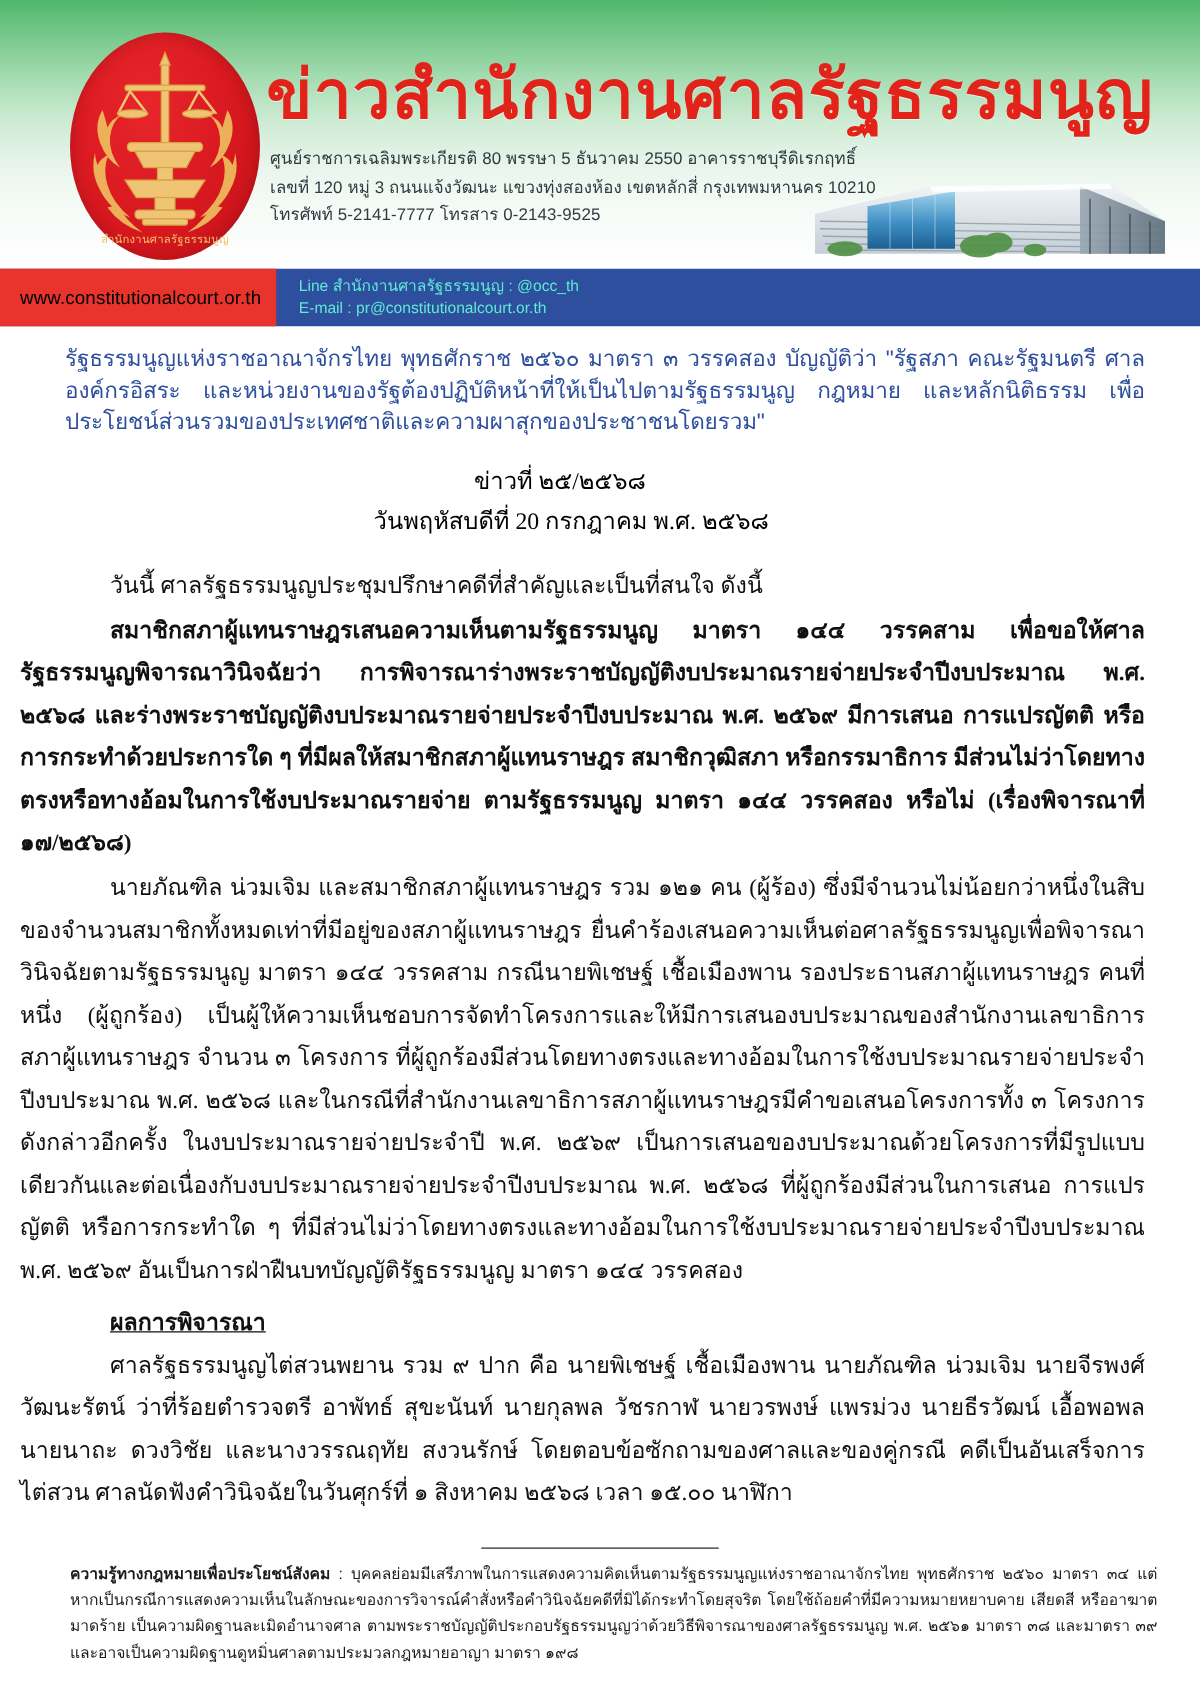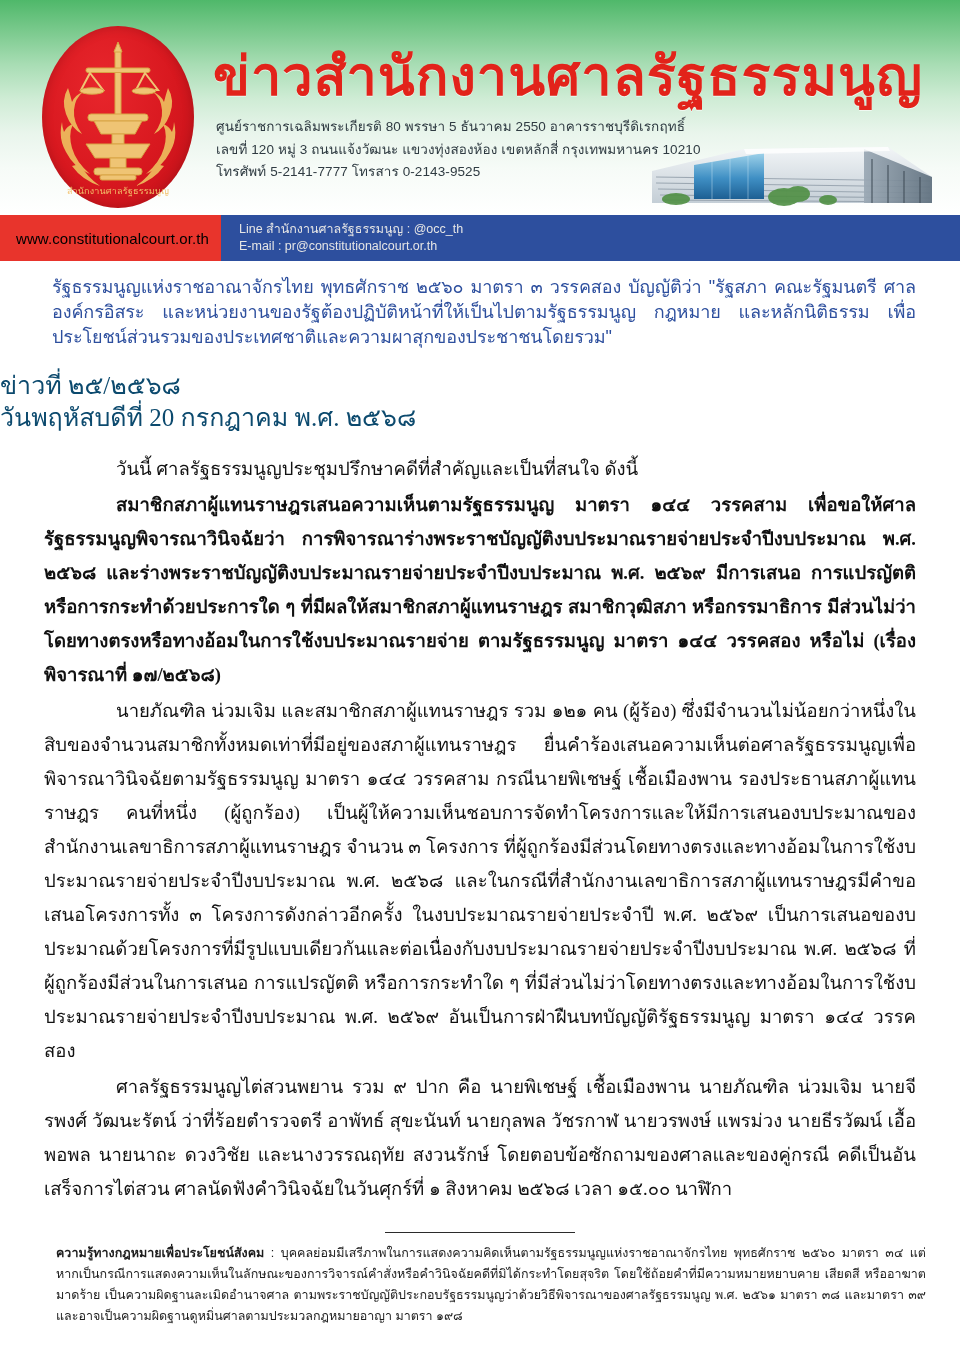--- a/index.html
+++ b/index.html
@@ -28,21 +28,21 @@
         #cfecd5 46%,
         #e9f5ec 62%,
         #f6fbf7 78%,
         #ffffff 100%);
     overflow: hidden;
   }
 
   
   .emblem {
     position: absolute;
-    left: 42px; top: 26px;
+    left: 56px; top: 26px;
     width: 152px; height: 182px;
     border-radius: 50%;
     background: radial-gradient(ellipse at 40% 32%, #e8262c 0%, #d8181f 55%, #c01018 100%);
     box-shadow: inset 0 0 12px rgba(0,0,0,.18);
   }
   .emblem svg { position: absolute; left: 0; top: 0; }
   .emblem-caption {
     position: absolute;
     left: 0; right: 0; bottom: 10px;
     text-align: center;
@@ -105,52 +105,52 @@
     font-size: 15px;
     font-family: "Liberation Sans", "DejaVu Sans", sans-serif;
     letter-spacing: .1px;
   }
   .strip-blue {
     flex: 1;
     display: flex;
     flex-direction: column;
     justify-content: center;
     padding-left: 18px;
-    color: #e5e5e5;
+    color: #5eead4;
     font-size: 12.5px;
     line-height: 17px;
     font-family: "Liberation Sans", "DejaVu Sans", sans-serif;
   }
 
   
   .motto {
     padding: 14px 44px 6px 52px;
     color: #2d4f9e;
     font-size: 18px;
     line-height: 25px;
     font-family: "Liberation Sans", "DejaVu Sans", sans-serif;
     text-align: justify;
     text-align-last: justify;
     letter-spacing: -.1px;
   }
 
   
   .doc-meta {
     padding: 14px 46px 0 0;
-    text-align: left;
-    font-size: 25px;
+    text-align: center;
+    font-size: 19px;
     line-height: 32px;
-    color: #0c4a6e;
+    color: #000000;
   }
   .doc-meta .newsno { padding-right: 18px; display: block; }
   .doc-meta .newsdate { display: block; }
 
   
   .content {
-    padding: 18px 44px 0 44px;
+    padding: 18px 44px 0 16px;
   }
   .para {
     font-size: 18.5px;
     line-height: 34px;
     color: #111;
     text-align: justify;
     text-align-last: left;
     margin: 0 0 2px 0;
     text-indent: 72px;
   }
@@ -302,20 +302,21 @@
 
 <div class="doc-meta">
   <span class="newsno">ข่าวที่ ๒๕/๒๕๖๘</span>
   <span class="newsdate">วันพฤหัสบดีที่ 20 กรกฎาคม พ.ศ. ๒๕๖๘</span>
 </div>
 
 <div class="content">
   <p class="para">วันนี้ ศาลรัฐธรรมนูญประชุมปรึกษาคดีที่สำคัญและเป็นที่สนใจ ดังนี้</p>
   <p class="para bold">สมาชิกสภาผู้แทนราษฎรเสนอความเห็นตามรัฐธรรมนูญ มาตรา ๑๔๔ วรรคสาม เพื่อขอให้ศาลรัฐธรรมนูญพิจารณาวินิจฉัยว่า การพิจารณาร่างพระราชบัญญัติงบประมาณรายจ่ายประจำปีงบประมาณ พ.ศ. ๒๕๖๘ และร่างพระราชบัญญัติงบประมาณรายจ่ายประจำปีงบประมาณ พ.ศ. ๒๕๖๙ มีการเสนอ การแปรญัตติ หรือการกระทำด้วยประการใด ๆ ที่มีผลให้สมาชิกสภาผู้แทนราษฎร สมาชิกวุฒิสภา หรือกรรมาธิการ มีส่วนไม่ว่าโดยทางตรงหรือทางอ้อมในการใช้งบประมาณรายจ่าย ตามรัฐธรรมนูญ มาตรา ๑๔๔ วรรคสอง หรือไม่ (เรื่องพิจารณาที่ ๑๗/๒๕๖๘)</p>
   <p class="para">นายภัณฑิล น่วมเจิม และสมาชิกสภาผู้แทนราษฎร รวม ๑๒๑ คน (ผู้ร้อง) ซึ่งมีจำนวนไม่น้อยกว่าหนึ่งในสิบของจำนวนสมาชิกทั้งหมดเท่าที่มีอยู่ของสภาผู้แทนราษฎร ยื่นคำร้องเสนอความเห็นต่อศาลรัฐธรรมนูญเพื่อพิจารณาวินิจฉัยตามรัฐธรรมนูญ มาตรา ๑๔๔ วรรคสาม กรณีนายพิเชษฐ์ เชื้อเมืองพาน รองประธานสภาผู้แทนราษฎร คนที่หนึ่ง (ผู้ถูกร้อง) เป็นผู้ให้ความเห็นชอบการจัดทำโครงการและให้มีการเสนองบประมาณของสำนักงานเลขาธิการสภาผู้แทนราษฎร จำนวน ๓ โครงการ ที่ผู้ถูกร้องมีส่วนโดยทางตรงและทางอ้อมในการใช้งบประมาณรายจ่ายประจำปีงบประมาณ พ.ศ. ๒๕๖๘ และในกรณีที่สำนักงานเลขาธิการสภาผู้แทนราษฎรมีคำขอเสนอโครงการทั้ง ๓ โครงการดังกล่าวอีกครั้ง ในงบประมาณรายจ่ายประจำปี พ.ศ. ๒๕๖๙ เป็นการเสนอของบประมาณด้วยโครงการที่มีรูปแบบเดียวกันและต่อเนื่องกับงบประมาณรายจ่ายประจำปีงบประมาณ พ.ศ. ๒๕๖๘ ที่ผู้ถูกร้องมีส่วนในการเสนอ การแปรญัตติ หรือการกระทำใด ๆ ที่มีส่วนไม่ว่าโดยทางตรงและทางอ้อมในการใช้งบประมาณรายจ่ายประจำปีงบประมาณ พ.ศ. ๒๕๖๙ อันเป็นการฝ่าฝืนบทบัญญัติรัฐธรรมนูญ มาตรา ๑๔๔ วรรคสอง</p>
+  <div class="section-head">ผลการพิจารณา</div>
   <p class="para">ศาลรัฐธรรมนูญไต่สวนพยาน รวม ๙ ปาก คือ นายพิเชษฐ์ เชื้อเมืองพาน นายภัณฑิล น่วมเจิม นายจีรพงศ์ วัฒนะรัตน์ ว่าที่ร้อยตำรวจตรี อาพัทธ์ สุขะนันท์ นายกุลพล วัชรกาฬ นายวรพงษ์ แพรม่วง นายธีรวัฒน์ เอื้อพอพล นายนาถะ ดวงวิชัย และนางวรรณฤทัย สงวนรักษ์ โดยตอบข้อซักถามของศาลและของคู่กรณี คดีเป็นอันเสร็จการไต่สวน ศาลนัดฟังคำวินิจฉัยในวันศุกร์ที่ ๑ สิงหาคม ๒๕๖๘ เวลา ๑๕.๐๐ นาฬิกา</p>
 </div>
 
 <div class="foot-rule"></div>
 <div class="footnote">
   <b>ความรู้ทางกฎหมายเพื่อประโยชน์สังคม</b>
   <span>:</span>
   <span>บุคคลย่อมมีเสรีภาพในการแสดงความคิดเห็นตามรัฐธรรมนูญแห่งราชอาณาจักรไทย พุทธศักราช ๒๕๖๐ มาตรา ๓๔ แต่หากเป็นกรณีการแสดงความเห็นในลักษณะของการวิจารณ์คำสั่งหรือคำวินิจฉัยคดีที่มิได้กระทำโดยสุจริต โดยใช้ถ้อยคำที่มีความหมายหยาบคาย เสียดสี หรืออาฆาตมาดร้าย เป็นความผิดฐานละเมิดอำนาจศาล ตามพระราชบัญญัติประกอบรัฐธรรมนูญว่าด้วยวิธีพิจารณาของศาลรัฐธรรมนูญ พ.ศ. ๒๕๖๑ มาตรา ๓๘ และมาตรา ๓๙ และอาจเป็นความผิดฐานดูหมิ่นศาลตามประมวลกฎหมายอาญา มาตรา ๑๙๘</span>
 </div>
 

